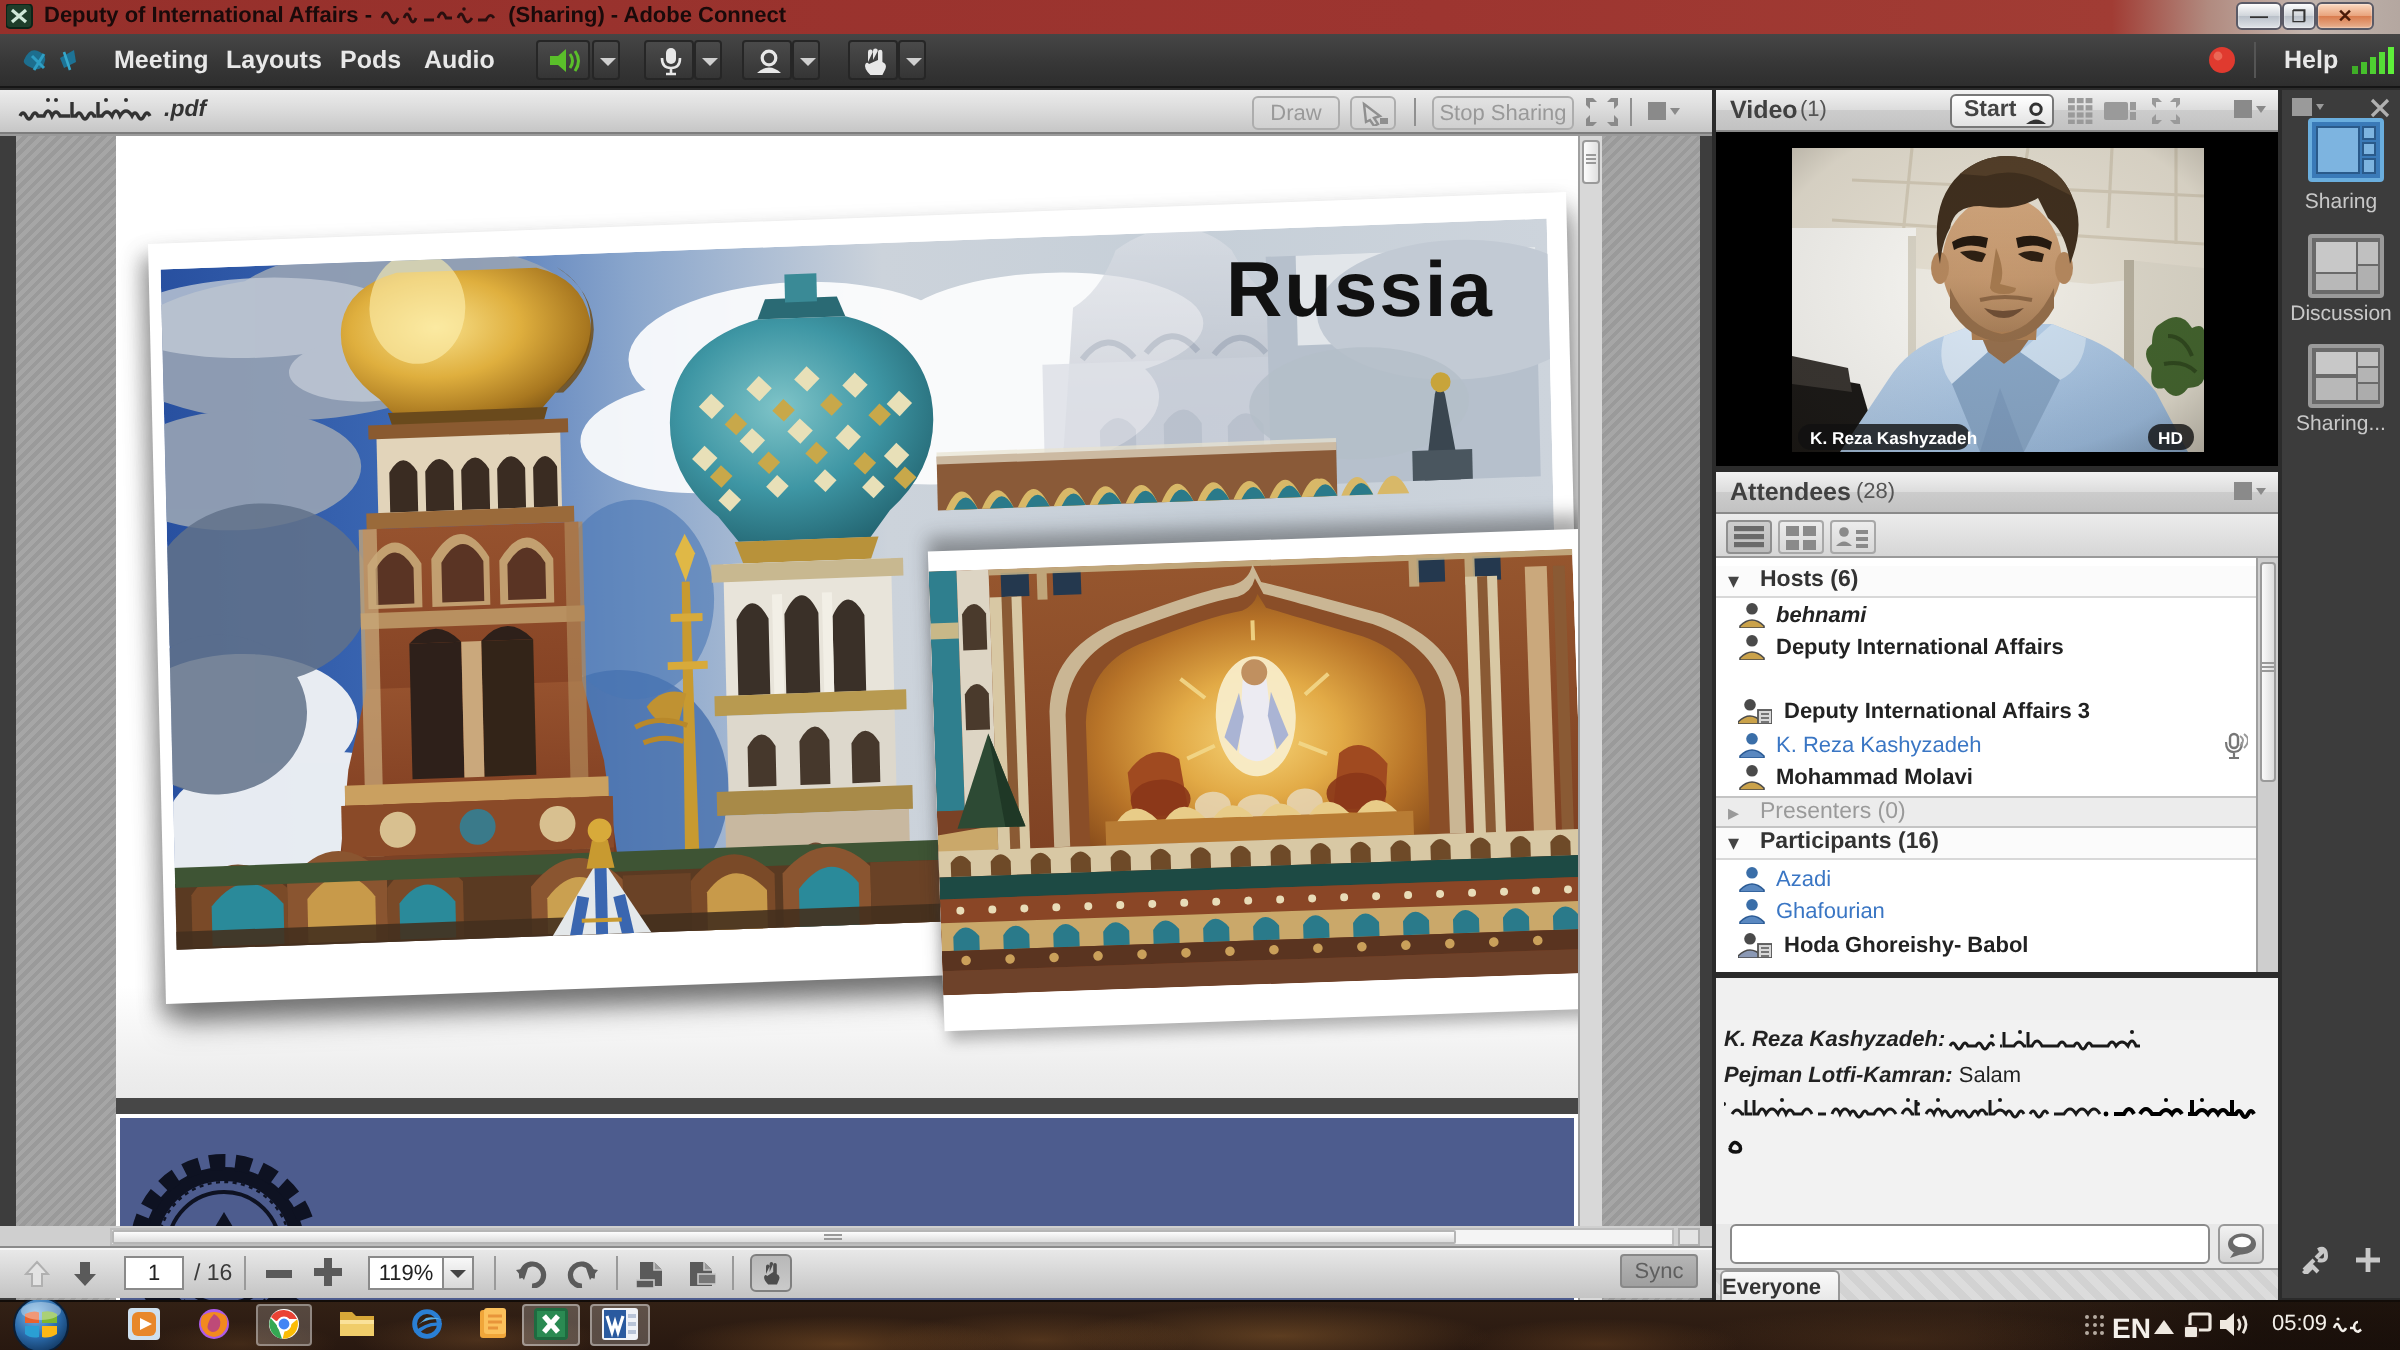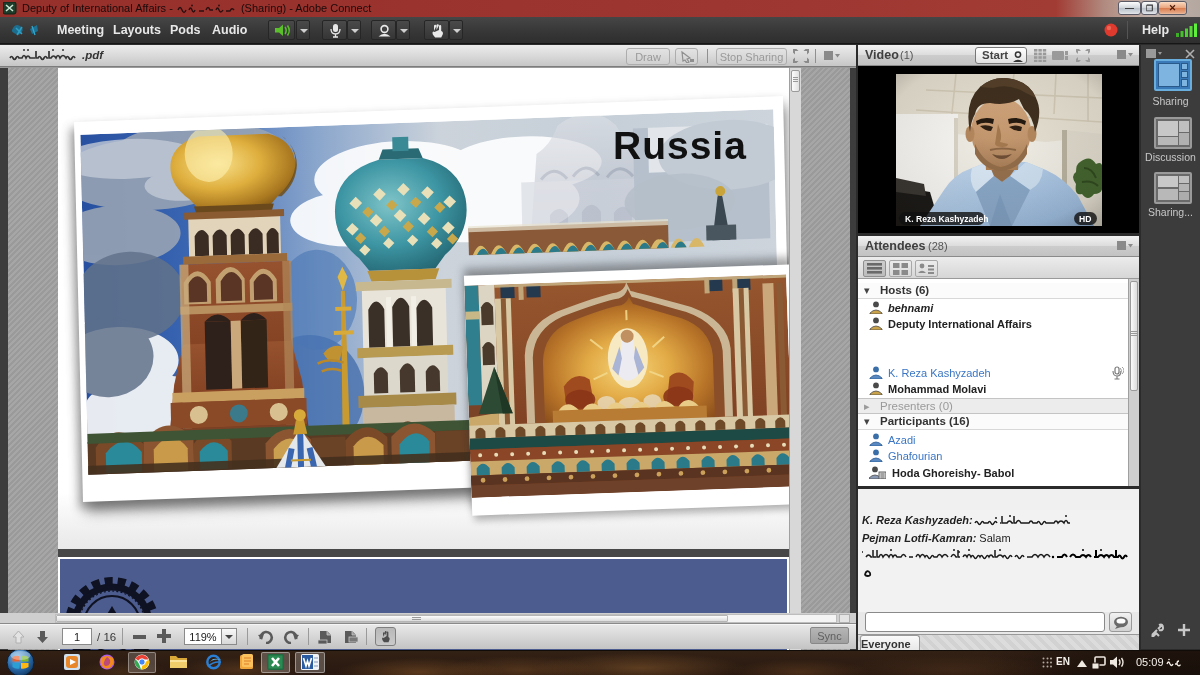--- a/index.html
+++ b/index.html
@@ -4,21 +4,21 @@
 <style>
 * { margin:0; padding:0; box-sizing:border-box; }
 html,body { width:1200px; height:675px; overflow:hidden; }
 body { font-family:"Liberation Sans", sans-serif; position:relative; background:#000; }
 #screen { position:absolute; left:0; top:0; width:1200px; height:675px; background:#2b2b2b; }
 .abs { position:absolute; }
 
 
 #titlebar { left:0; top:0; width:1200px; height:17px;
   background:linear-gradient(90deg,#96302b 0%,#9d3530 60%,#a13c34 88%,#b18a7f 92%,#c3b5ae 96%,#b4a7a0 100%),linear-gradient(180deg,#b04a42,#8e211d); }
-#titletext { position:absolute; left:22px; top:2px; font-size:11px; color:#1a0a0a; font-weight:normal; white-space:nowrap; }
+#titletext { position:absolute; left:22px; top:2px; font-size:11px; color:#1a0a0a; font-weight:bold; white-space:nowrap; }
 .winbtn { position:absolute; top:1px; height:14px; border-radius:3px;
   background:linear-gradient(180deg,#fdfdfd,#cfd4da 50%,#b9c0c9 51%,#dfe3e8);
   border:1px solid #5a5a66; box-shadow:inset 0 0 1px #fff; }
 .winbtn span{ position:absolute; left:0; right:0; top:0; bottom:0; display:flex; align-items:center; justify-content:center; font-size:9px; color:#333; font-weight:bold;}
 
 
 #menubar { left:0; top:17px; width:1200px; height:27px;
   background:linear-gradient(180deg,#464646,#373737 55%,#2e2e2e); border-bottom:1px solid #161616; }
 .menuitem { position:absolute; top:6px; color:#e8e8e8; font-size:12.5px; font-weight:bold; }
 .mbtn { position:absolute; top:3px; height:20px; border-radius:2px;
@@ -764,20 +764,29 @@
           <path d="M1 12 q6 -6 12 0 l0 1 l-12 0 z" fill="#caa24a" stroke="#4a4a4a" stroke-width=".8"></path>
         </svg>
         <span class="aname" style="font-style:italic;font-weight:bold">behnami</span>
       </div>
     <div class="abs arow" style="top:80px">
         <svg class="aicon" viewBox="0 0 14 13">
           <circle cx="7" cy="3.4" r="2.9" fill="#4a4a4a"></circle>
           <path d="M1 12 q6 -6 12 0 l0 1 l-12 0 z" fill="#caa24a" stroke="#4a4a4a" stroke-width=".8"></path>
         </svg>
         <span class="aname" style="font-weight:bold">Deputy International Affairs</span>
+      </div>
+    <div class="abs arow" style="top:112px">
+        <svg class="aicon" style="width:17px" viewBox="0 0 17 13">
+          <circle cx="6" cy="3.4" r="2.9" fill="#4a4a4a"></circle>
+          <path d="M0 12 q6 -6 12 0 l0 1 l-12 0 z" fill="#caa24a" stroke="#4a4a4a" stroke-width=".8"></path>
+          <rect x="10" y="6" width="7" height="7" fill="#d8d8d8" stroke="#555" stroke-width=".9"></rect>
+          <path d="M11.5 8 l4 0 M11.5 10 l4 0 M11.5 12 l4 0" stroke="#555" stroke-width=".8"></path>
+        </svg>
+        <span class="aname" style="font-weight:bold;left:34px">Deputy International Affairs 3</span>
       </div>
     <div class="abs arow" style="top:129px">
         <svg class="aicon" viewBox="0 0 14 13">
           <circle cx="7" cy="3.4" r="2.9" fill="#3a6ea8"></circle>
           <path d="M1 12 q6 -6 12 0 l0 1 l-12 0 z" fill="#5a88c0" stroke="#2a5a94" stroke-width=".8"></path>
         </svg>
         <span class="aname" style="color:#3a76c4">K. Reza Kashyzadeh</span>
       <svg class="abs" style="left:252px;top:1px" width="14" height="15">
           <rect x="5" y="1" width="4" height="7" rx="2" fill="none" stroke="#777" stroke-width="1.2"></rect>
           <path d="M3 5 q0 5 4 5 q4 0 4 -5 M7 10 L7 13 M4.5 13 L9.5 13" stroke="#777" stroke-width="1.1" fill="none"></path>
@@ -994,21 +1003,21 @@
           <circle cx="5.5" cy="1.5" r="1"></circle>
           <circle cx="9" cy="1.5" r="1"></circle>
           <circle cx="1.5" cy="5.5" r="1"></circle>
           <circle cx="5.5" cy="5.5" r="1"></circle>
           <circle cx="9" cy="5.5" r="1"></circle>
           <circle cx="1.5" cy="9.5" r="1"></circle>
           <circle cx="5.5" cy="9.5" r="1"></circle>
           <circle cx="9" cy="9.5" r="1"></circle>
         </g>
       </svg>
-    <div class="abs" style="left:1056px;top:6px;font-size:10px;font-weight:bold;color:#f4f0ea">EN</div>
+    <div class="abs" style="left:1056px;top:6px;font-size:14px;font-weight:bold;color:#f4f0ea">EN</div>
     <svg class="abs" style="left:1077px;top:10px" width="10" height="7">
         <path d="M5 0 L10 7 L0 7 Z" fill="#eee8e0"></path>
       </svg>
     <svg class="abs" style="left:1092px;top:6px" width="14" height="13">
         <rect x="3" y="1" width="10" height="8" rx="1" fill="none" stroke="#eee8e0" stroke-width="1.6"></rect>
         <rect x="0" y="7" width="7" height="6" rx="1" fill="#eee8e0" stroke="#30201a" stroke-width="1"></rect>
       </svg>
     <svg class="abs" style="left:1110px;top:6px" width="14" height="13">
         <path d="M0 4 L3 4 L7 0.5 L7 12 L3 8.5 L0 8.5 Z" fill="#eee8e0"></path>
         <path d="M9 3.5 q2 2.8 0 5.6 M11.5 2 q3 4.3 0 8.6" stroke="#eee8e0" stroke-width="1.4" fill="none"></path>

